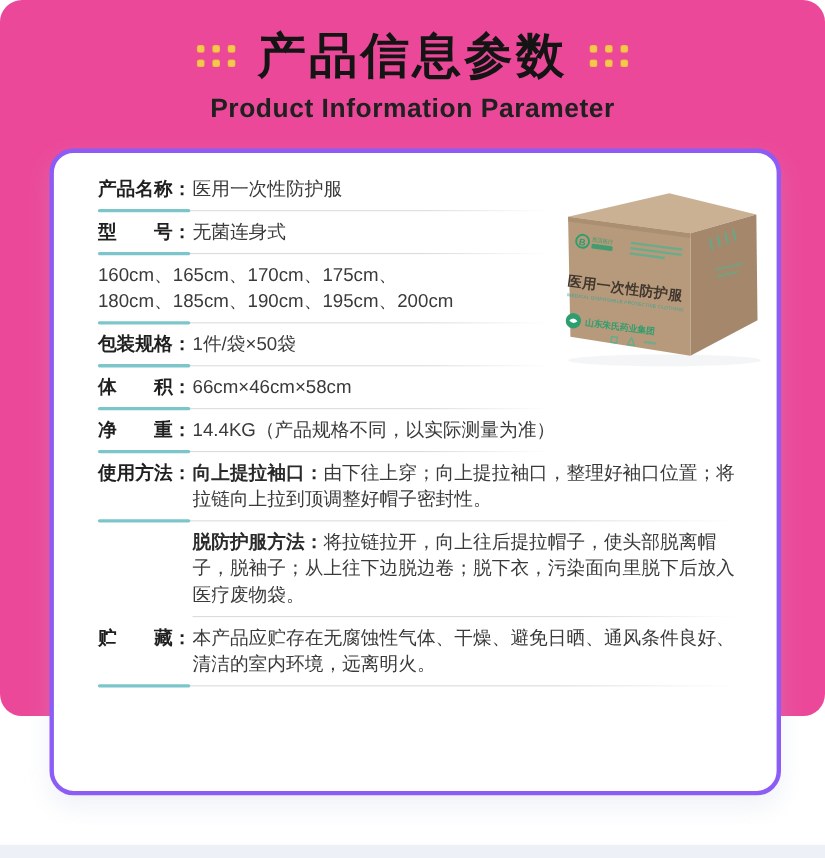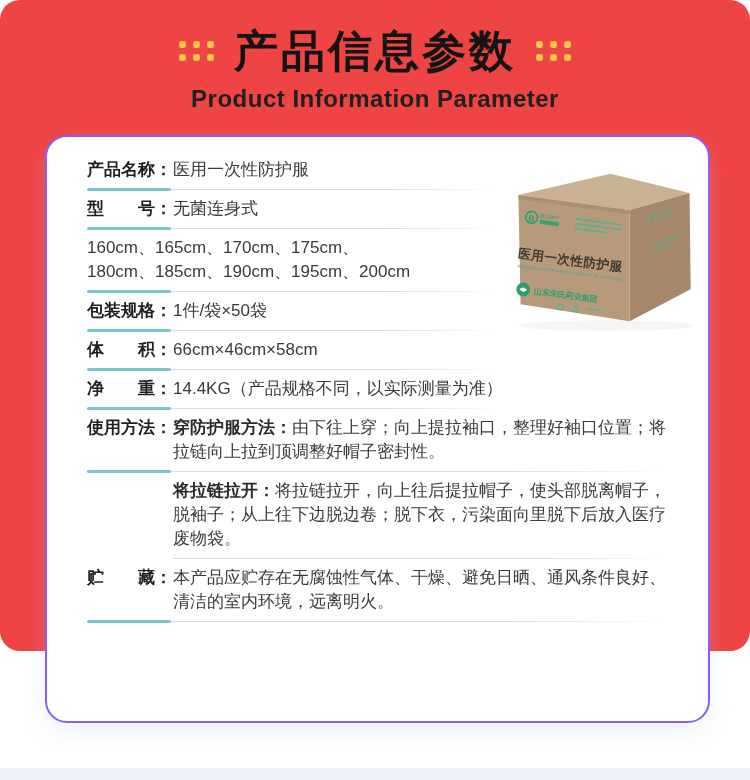--- a/index.html
+++ b/index.html
@@ -1,30 +1,30 @@
 <!DOCTYPE html>
 <html><head>
 <meta charset="utf-8">
 <style>
   * { margin:0; padding:0; box-sizing:border-box; }
   html,body { width:750px; height:780px; background:#ffffff; overflow:hidden;
               font-family:"Liberation Sans","DejaVu Sans",sans-serif; }
-  .page { position:relative; width:750px; height:651px; background:#ef4444;border-radius:20px; }
+  .page { position:relative; width:750px; height:651px; background:#ec4899;border-radius:20px; }
 
   
   .header { padding-top:26px; text-align:center; }
   .title-row { display:flex; align-items:center; justify-content:center; gap:20px; }
   .dots { display:grid; grid-template-columns:repeat(3,7px); grid-auto-rows:7px; gap:6px 7px; }
   .dots i { display:block; width:7px; height:7px; border-radius:2px; background:#F2C94C; box-shadow:inset 0 0 1px #e2563a; }
   .page-title { font-size:44px; font-weight:bold; color:#141414; letter-spacing:3px; line-height:1.15; }
   .page-subtitle { margin-top:8px; font-size:24px; font-weight:600; color:#202020; letter-spacing:.5px;text-align:center; }
 
   
   .card { position:relative; margin:22px 40px 0 45px; min-height:588px;
-          background:#fff; border:2px solid #8b5cf6; border-radius:22px;
+          background:#fff; border:4px solid #8b5cf6; border-radius:22px;
           box-shadow:0 10px 22px rgba(180,195,220,.22);
           padding:14px 28px 24px 40px; }
 
   .spec-row { position:relative; display:flex; padding:7px 0 8px 0; font-size:17px; line-height:24px; }
   .spec-row::before { content:""; position:absolute; left:0; right:8px; bottom:0; height:1px;
           background:linear-gradient(to right,#dcdcdc 72%,rgba(220,220,220,0)); }
   .spec-row.short::before { right:178px; }
   .spec-row::after { content:""; position:absolute; left:0; bottom:-1px; width:84px; height:3px;
           border-radius:2px; background:#7cc6cb; }
   .spec-row.no-label::before { left:86px; }
@@ -100,26 +100,26 @@
 
 
     <div class="spec-row short">
       <div class="label-cell"><span class="lt">净重</span><span class="colon">：</span></div>
       <div class="value-cell">14.4KG（产品规格不同，以实际测量为准）</div>
     </div>
 
 
     <div class="spec-row">
       <div class="label-cell"><span class="lt">使用方法</span><span class="colon">：</span></div>
-      <div class="value-cell"><span class="vp">穿防护服方法：</span><span>由下往上穿；向上提拉袖口，整理好袖口位置；将拉链向上拉到顶调整好帽子密封性。</span></div>
+      <div class="value-cell"><span class="vp">向上提拉袖口：</span><span>由下往上穿；向上提拉袖口，整理好袖口位置；将拉链向上拉到顶调整好帽子密封性。</span></div>
     </div>
 
     <div class="spec-row no-label">
       <div class="label-cell"></div>
-      <div class="value-cell"><span class="vp">将拉链拉开：</span><span>将拉链拉开，向上往后提拉帽子，使头部脱离帽子，脱袖子；从上往下边脱边卷；脱下衣，污染面向里脱下后放入医疗废物袋。</span></div>
+      <div class="value-cell"><span class="vp">脱防护服方法：</span><span>将拉链拉开，向上往后提拉帽子，使头部脱离帽子，脱袖子；从上往下边脱边卷；脱下衣，污染面向里脱下后放入医疗废物袋。</span></div>
     </div>
 
     <div class="spec-row">
       <div class="label-cell"><span class="lt">贮藏</span><span class="colon">：</span></div>
       <div class="value-cell">本产品应贮存在无腐蚀性气体、干燥、避免日晒、通风条件良好、清洁的室内环境，远离明火。</div>
     </div>
 
     <div class="box-wrap">
       <svg viewBox="0 0 172 160" xmlns="http://www.w3.org/2000/svg">
         <ellipse cx="88" cy="152" rx="82" ry="5" fill="#6b7a8c" opacity="0.08"></ellipse>

